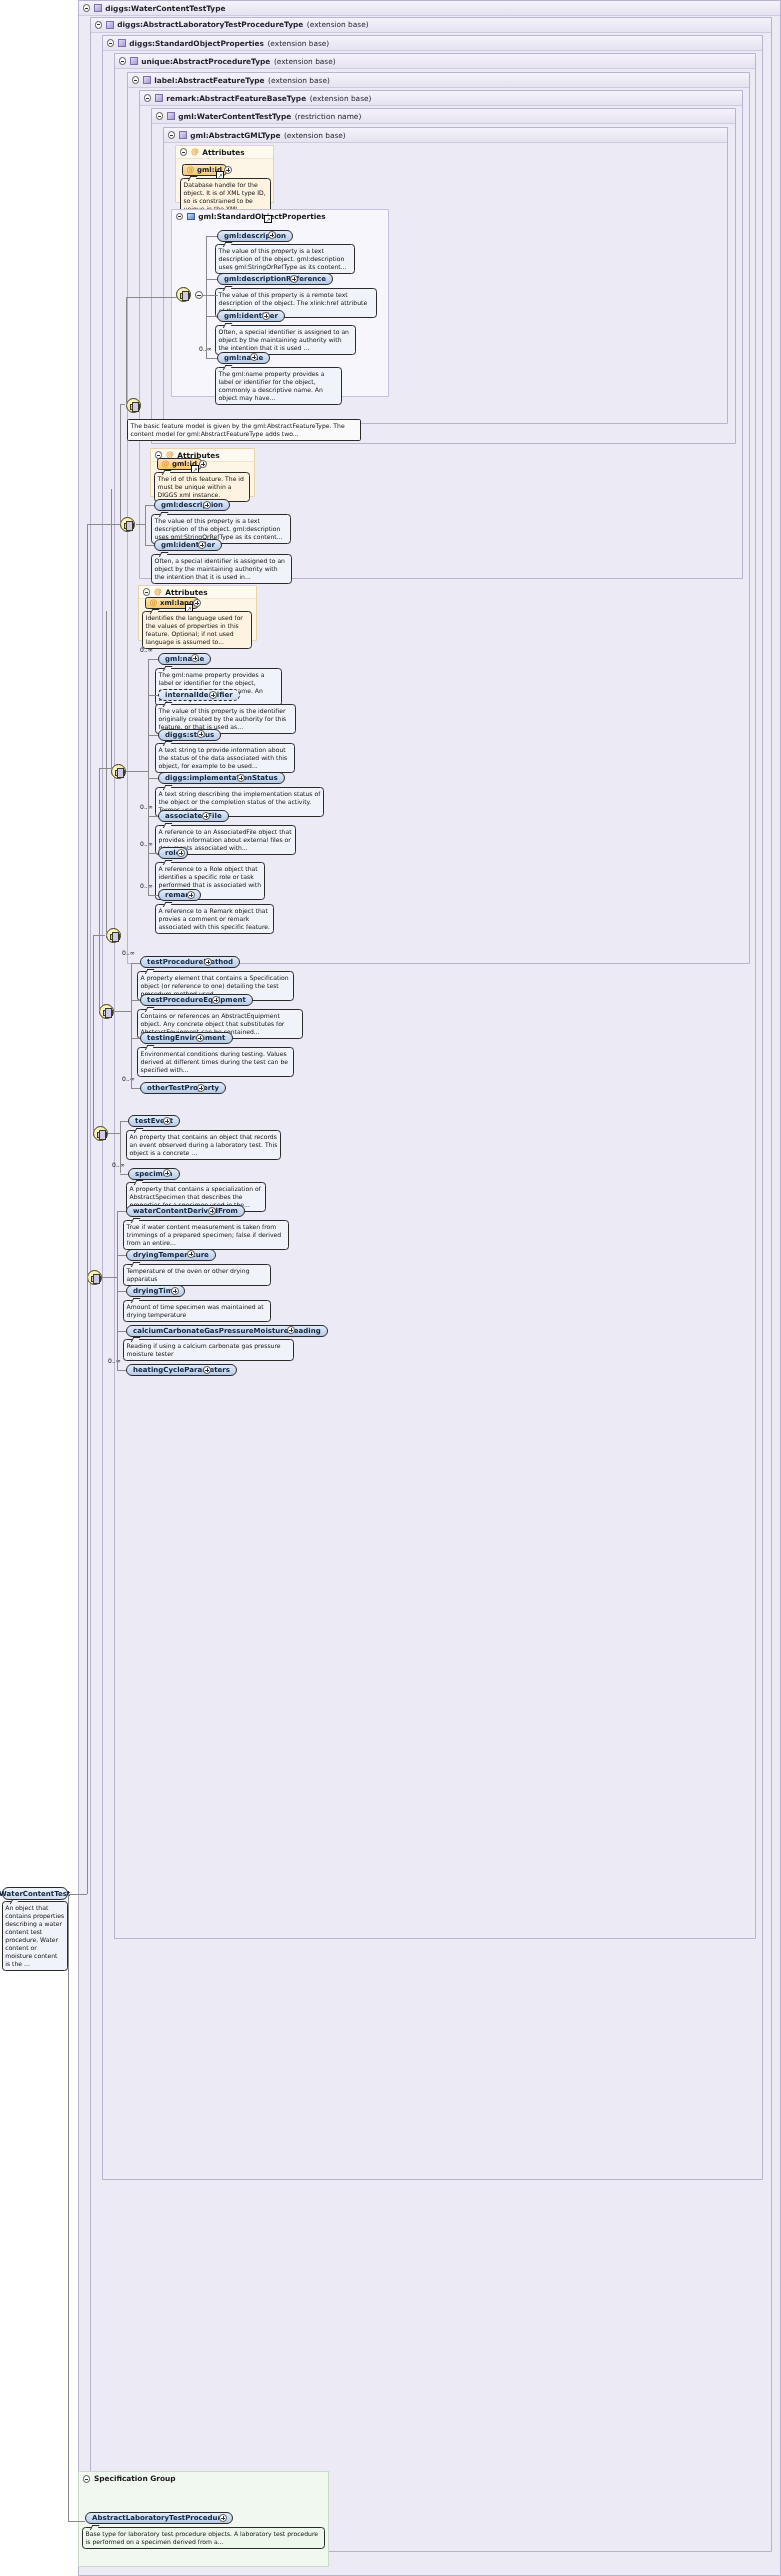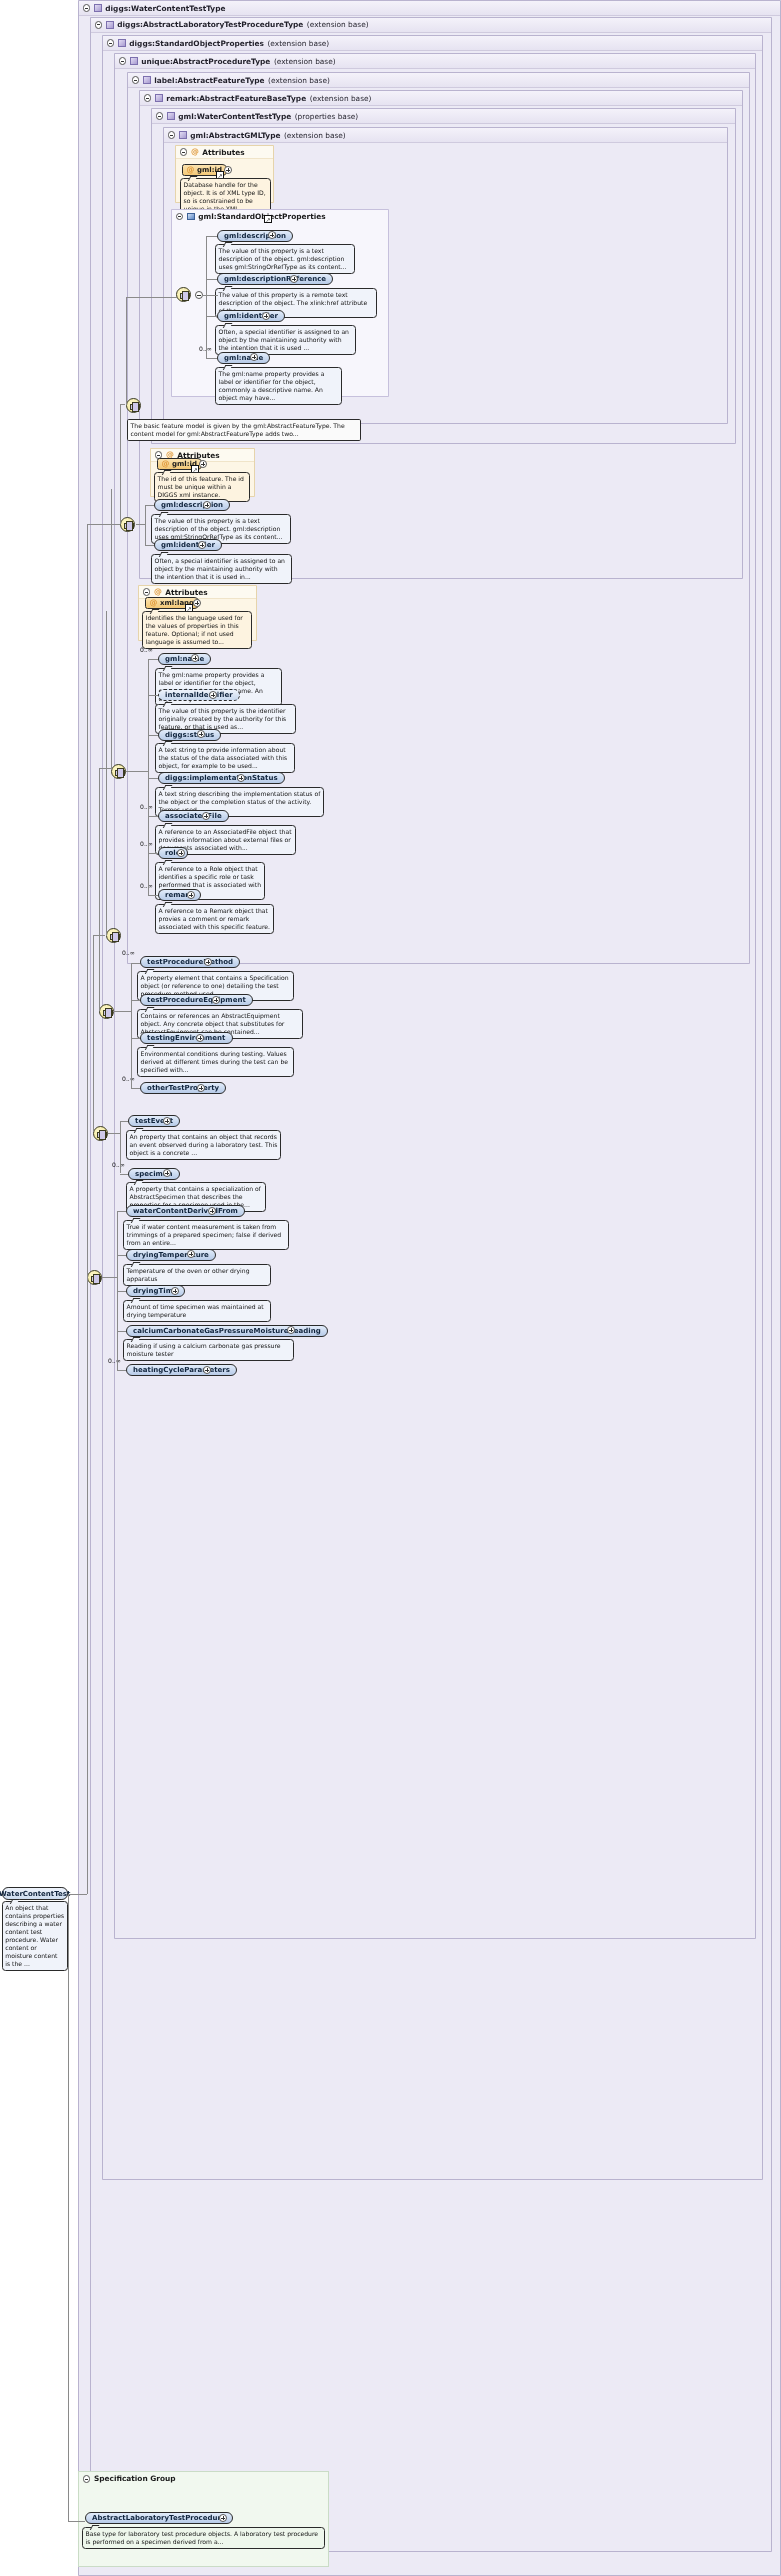--- a/index.html
+++ b/index.html
@@ -301,21 +301,21 @@
       <span class="tb-label" data-name="typebox-label">remark:AbstractFeatureBaseType</span>
         <span class="tb-suffix" data-name="typebox-suffix"> (extension base)</span>
     </div>
   </div>
 
   <div class="typebox" data-name="typebox-gml-abstractfeaturetype" style="left:151px; top:108px; width:585px; height:336px;">
     <div class="tb-head" data-name="typebox-header">
       <span class="circ" data-name="minus-circle-icon"></span>
       <span class="sq" data-name="type-square-icon"></span>
       <span class="tb-label" data-name="typebox-label">gml:WaterContentTestType</span>
-        <span class="tb-suffix" data-name="typebox-suffix"> (properties base)</span>
+        <span class="tb-suffix" data-name="typebox-suffix"> (restriction name)</span>
     </div>
   </div>
 
   <div class="typebox" data-name="typebox-gml-abstractgmltype" style="left:163px; top:127px; width:565px; height:297px;">
     <div class="tb-head" data-name="typebox-header">
       <span class="circ" data-name="minus-circle-icon"></span>
       <span class="sq" data-name="type-square-icon"></span>
       <span class="tb-label" data-name="typebox-label">gml:AbstractGMLType</span>
         <span class="tb-suffix" data-name="typebox-suffix"> (extension base)</span>
     </div>

